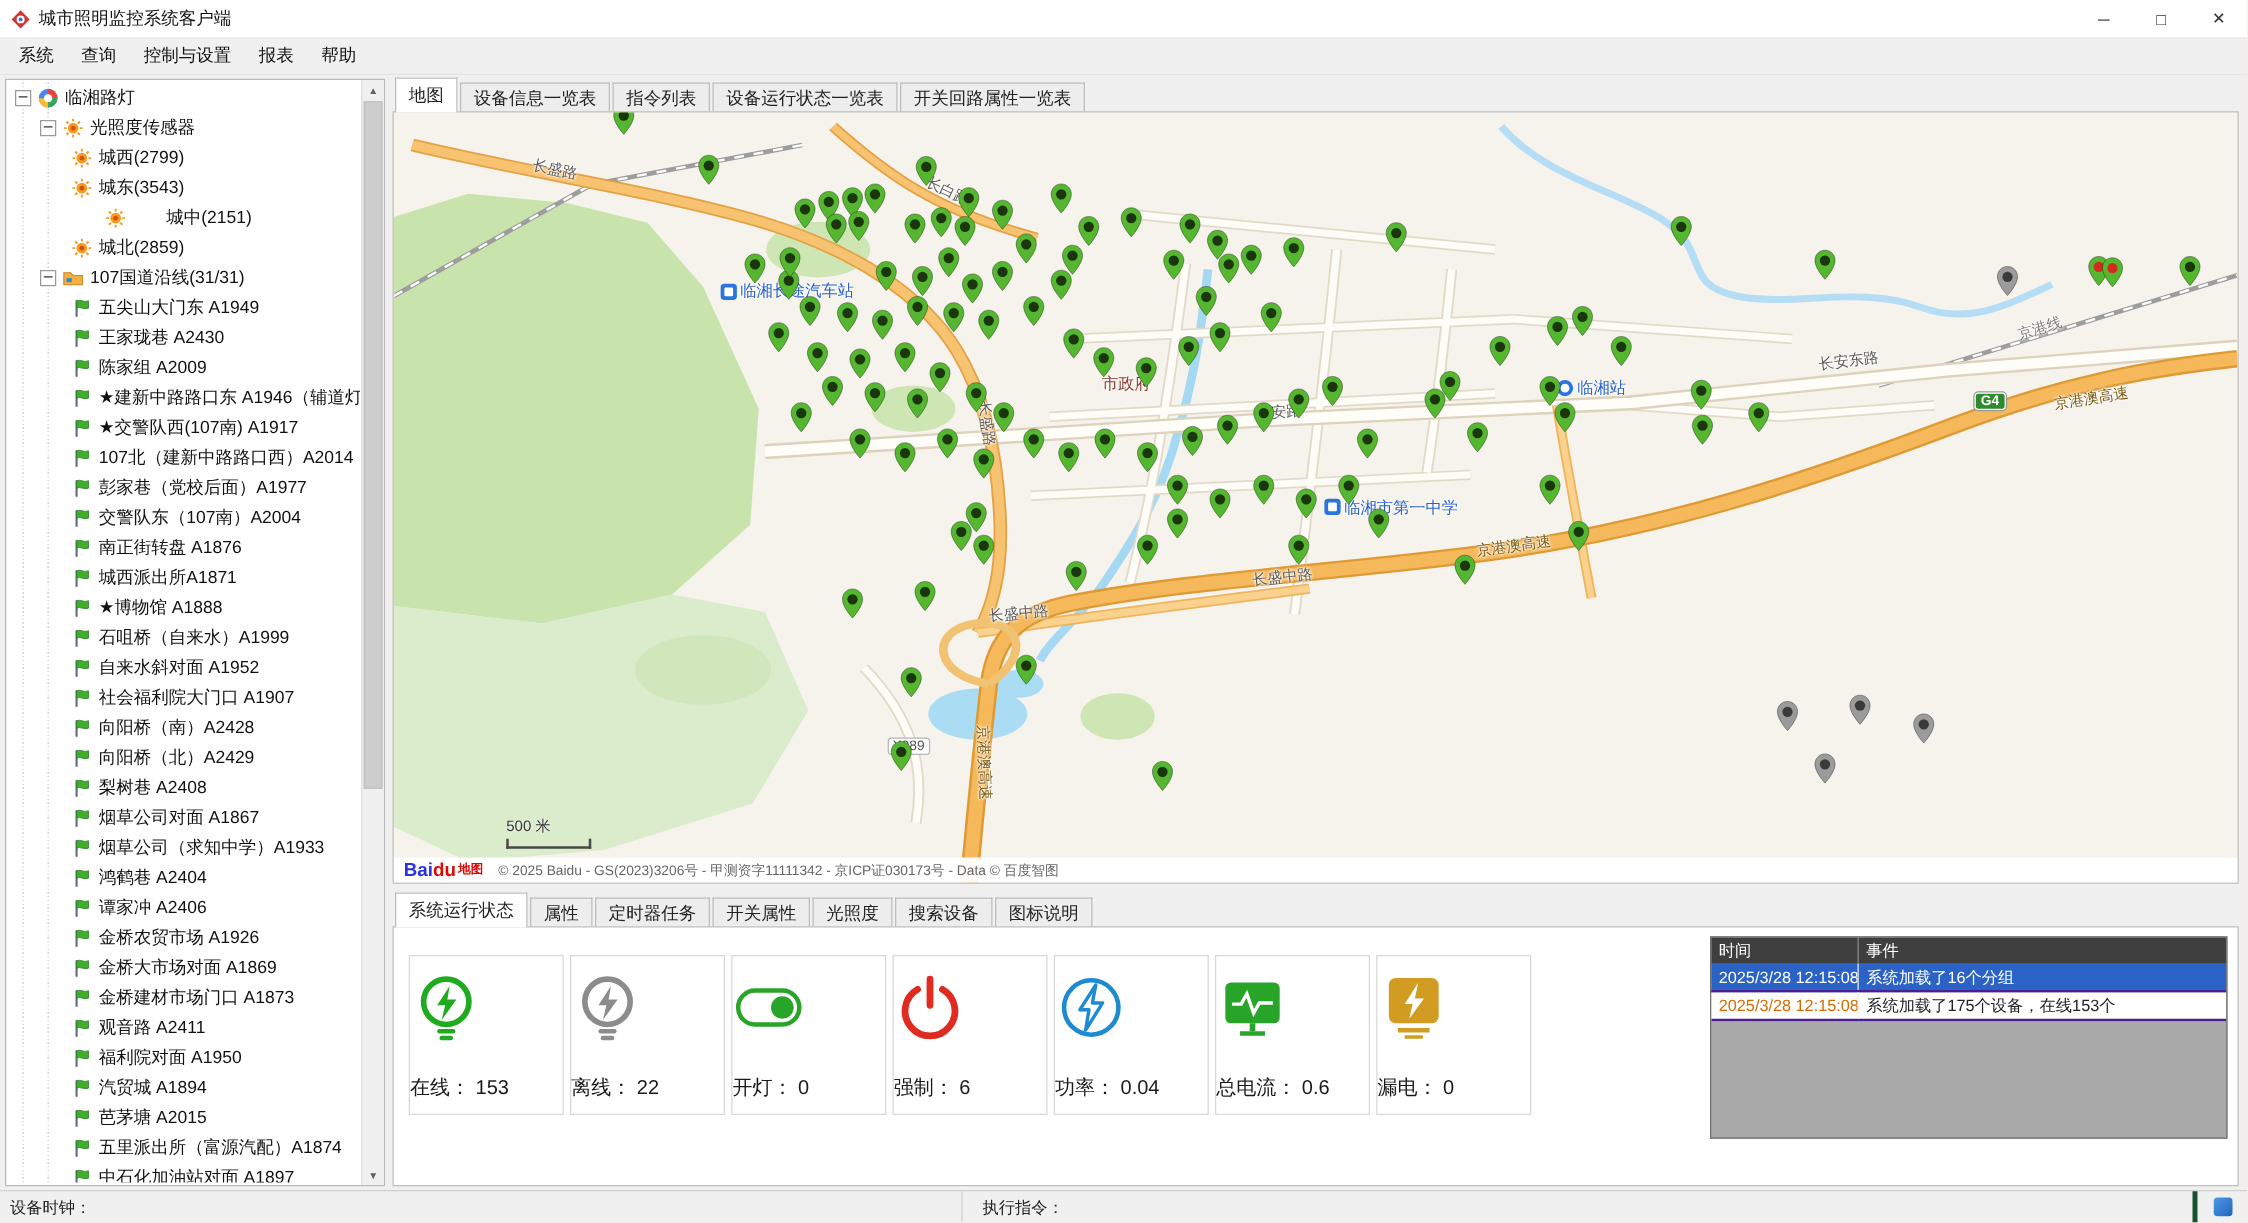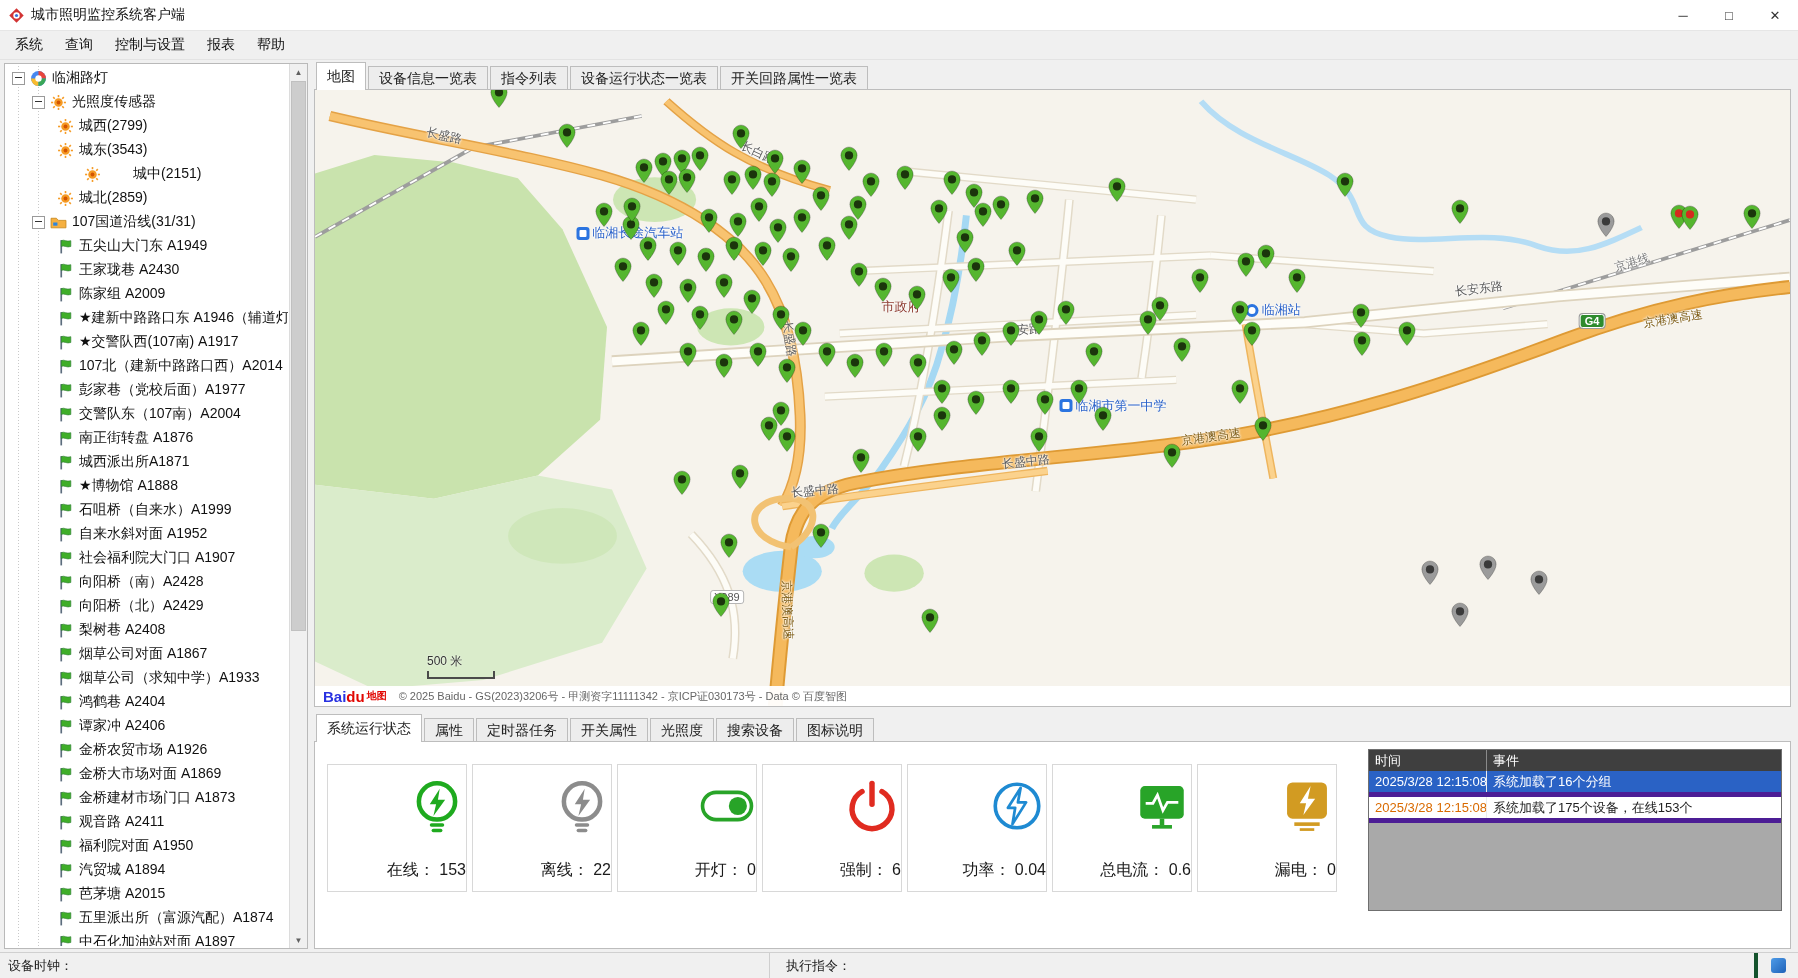--- a/index.html
+++ b/index.html
@@ -59,40 +59,40 @@
   .poi-ico.metro{border-radius:50%;}
   .poi-ico.metro::after{border-radius:50%;}
   .pin{position:absolute;width:19px;height:26px;transform:translate(-50%,-100%);}
   .pin svg{width:100%;height:100%;display:block;}
   .pin.green{color:#55b62f;}
   .pin.gray{color:#9b9b9b;}
   .pin.red{color:#55b62f;}
   .pin.green .pin-core{fill:#1b350c;}
   .pin.gray .pin-core{fill:#3a3a3a;}
   .pin.red .pin-core{fill:#d42a1e;}
-  .map-scale{position:absolute;left:90px;bottom:27px;z-index:6;font-size:12px;color:#333;text-shadow:0 0 2px #fff;margin-left:22px;}
+  .map-scale{position:absolute;left:90px;bottom:27px;z-index:6;font-size:12px;color:#333;text-shadow:0 0 2px #fff;}
   .scale-line{width:64px;height:6px;border-left:2px solid #4a4a4a;border-right:2px solid #4a4a4a;border-bottom:2px solid #4a4a4a;margin-top:1px;}
   .map-attribution{position:absolute;left:0;right:0;bottom:0;height:20px;background:rgba(255,255,255,0.96);display:flex;align-items:center;padding:0 8px;gap:12px;font-size:11px;color:#666;z-index:6;}
-  .logo{font-weight:bold;font-size:15px;display:flex;align-items:center;}
+  .logo{font-weight:bold;font-size:15px;display:flex;align-items:flex-start;}
   .logo .bai{color:#2932e1;}
   .logo .du{color:#e10601;}
   .logo .mapword{color:#e10601;font-size:10px;margin-left:2px;}
 
   
   .bottom-tabbar{margin-top:8px;}
   .bottom-panel{height:176px;background:#fff;border:1px solid #bdbdbd;margin-top:-1px;position:relative;display:flex;align-items:flex-start;padding:22px 6px 8px 12px;gap:5px;flex:none;z-index:1;}
-  .card{width:140px;height:128px;border:1px solid #d8d8d8;background:#fff;display:flex;flex-direction:column;align-items:flex-end;justify-content:space-between;padding:12px 0 10px;box-sizing:border-box;flex:none;}
+  .card{width:124px;height:128px;border:1px solid #d8d8d8;background:#fff;display:flex;flex-direction:column;align-items:flex-start;justify-content:space-between;padding:12px 0 10px;box-sizing:border-box;flex:none;}
   .card-ico svg{width:58px;height:58px;display:block;}
   .card-label{font-size:16px;color:#1a1a1a;white-space:nowrap;}
 
   .event-log{position:absolute;top:7px;right:8px;width:412px;height:160px;background:#a9a9a9;border:1px solid #6f6f6f;font-size:13px;overflow:hidden;}
   .log-header{display:flex;background:#3f3f3f;color:#fff;height:21px;line-height:21px;}
   .log-h.tm{width:118px;padding-left:6px;border-right:1px solid #8a8a8a;box-sizing:border-box;}
   .log-h.ev{flex:1;padding-left:6px;}
-  .log-row{display:flex;height:21px;line-height:21px;background:#fff;border-bottom:5px solid #4c1d95;align-items:flex-end;}
+  .log-row{display:flex;height:21px;line-height:21px;background:#fff;border-bottom:2px solid #4c1d95;align-items:flex-end;}
   .log-row .tm{width:118px;padding-left:6px;color:#d96a00;border-right:1px solid #ececec;box-sizing:border-box;white-space:nowrap;overflow:hidden;}
   .log-row .ev{flex:1;padding-left:6px;color:#222;white-space:nowrap;overflow:hidden;}
   .log-row.selected{background:#2a62c5;}
   .log-row.selected .tm,.log-row.selected .ev{color:#fff;}
 
   
   .statusbar{height:25px;background:#f0f0f0;border-top:1px solid #d0d0d0;display:flex;align-items:center;font-size:13px;color:#222;flex:none;}
   .sb-sec1{width:770px;padding-left:8px;border-right:1px solid #cfcfcf;height:100%;display:flex;align-items:center;box-sizing:border-box;flex:none;}
   .sb-sec2{flex:1;padding-left:16px;height:100%;display:flex;align-items:center;border-right:4px solid #14532d;box-sizing:border-box;}
   .sb-ind{width:40px;display:flex;justify-content:center;align-items:center;}

